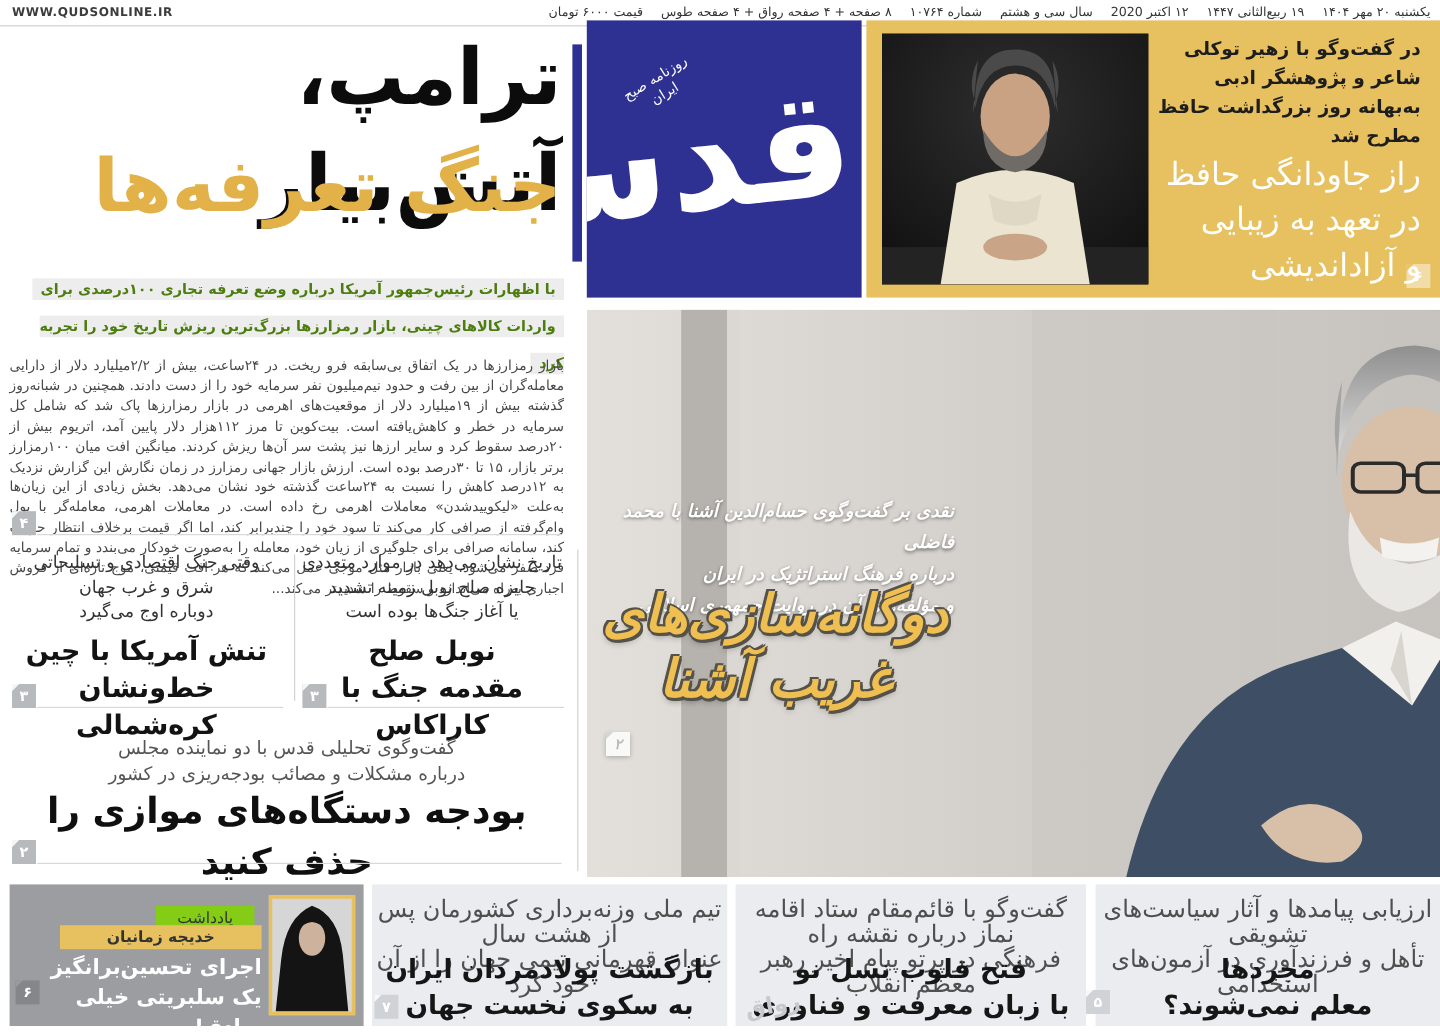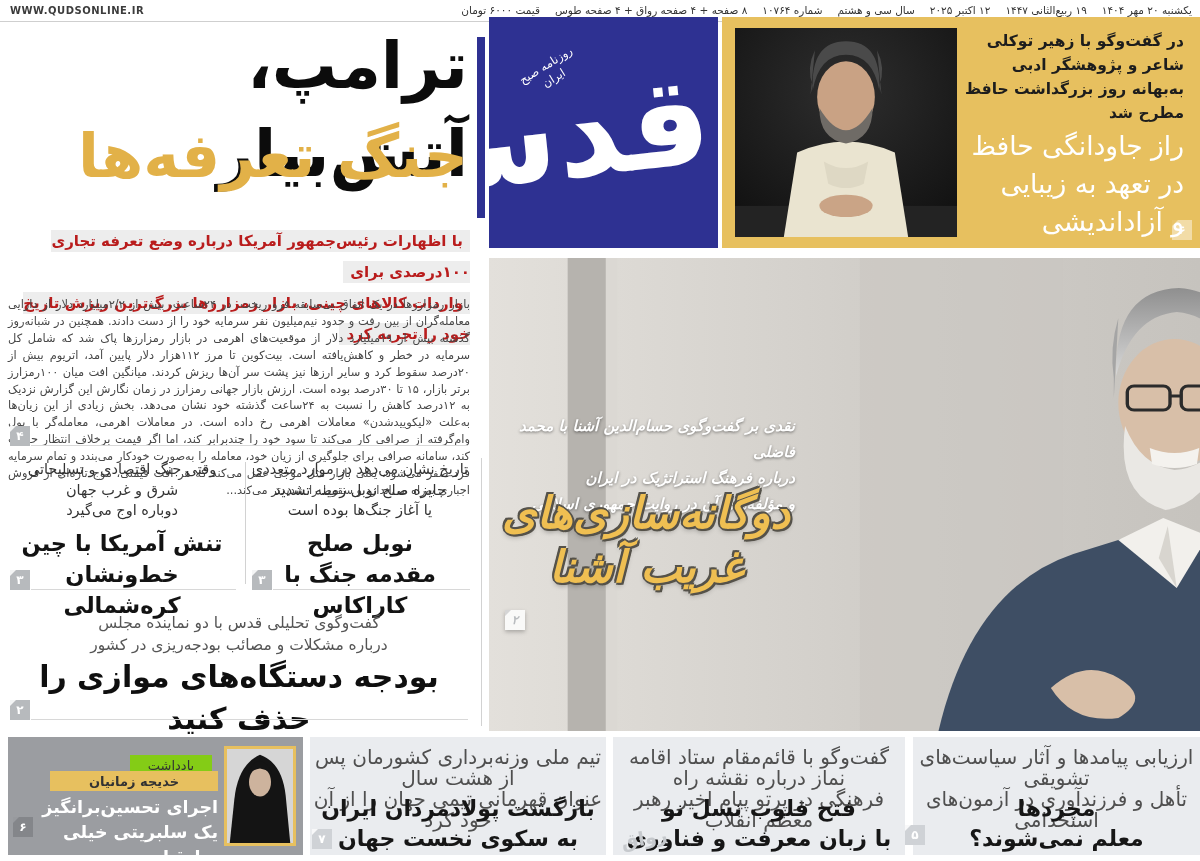--- a/index.html
+++ b/index.html
@@ -9,21 +9,21 @@
 
   
   #topbar { position:absolute; left:0; top:0; width:1200px; height:22px; border-bottom:1px solid #cfcfcf; background:#fff; }
   .site-url { position:absolute; left:10px; top:5px; font-size:10px; letter-spacing:.5px; color:#3c3c3c; direction:ltr; font-weight:bold; }
   .dateline { position:absolute; right:8px; top:4px; display:flex; gap:15px; font-size:10.5px; color:#333; direction:rtl; white-space:nowrap; }
 
   
   .hl1 { position:absolute; left:8px; top:22px; width:460px; text-align:right; font-size:65px; font-weight:bold; color:#0c0c0c; line-height:88px; letter-spacing:-1px; }
   .hl2 { position:absolute; left:8px; top:112px; width:460px; text-align:right; font-size:61px; font-weight:bold; color:#e2b148; line-height:88px; letter-spacing:-1px; }
   .bluebar { position:absolute; left:477px; top:37px; width:8px; height:181px; background:#2e3192; }
-  .lead-kicker { position:absolute; left:8px; top:226px; width:462px; text-align:right; font-size:15px; font-weight:bold; color:#b91c1c; line-height:31px; }
+  .lead-kicker { position:absolute; left:8px; top:226px; width:462px; text-align:right; font-size:12px; font-weight:bold; color:#4d7c0f; line-height:31px; }
   .lead-kicker .chip { background:#ededed; padding:2px 7px; }
   .lead-body { position:absolute; left:8px; top:296px; width:462px; font-size:11.4px; color:#474747; line-height:16.9px; text-align:justify; text-align-last:right; }
 
   
   .pgbadge { position:absolute; width:20px; height:20px; background:#b7babd; color:#fff; font-size:12px; font-weight:bold;
              display:flex; align-items:center; justify-content:center; z-index:5; }
   .pgbadge::before { content:''; position:absolute; top:0; left:0; border-top:6px solid #fff; border-right:6px solid transparent; opacity:.85; }
   .badge-rule { position:absolute; height:1px; background:#d8d8d8; z-index:4; }
 
   
@@ -82,21 +82,21 @@
 </head>
 <body>
 
 <div id="canvas">
 
   <div id="topbar">
     <span class="site-url">WWW.QUDSONLINE.IR</span>
     <div class="dateline">
       <span>یکشنبه ۲۰ مهر ۱۴۰۴</span>
       <span>۱۹ ربیع‌الثانی ۱۴۴۷</span>
-      <span>۱۲ اکتبر ۲۰۲۵</span>
+      <span>۱۲ اکتبر 2020</span>
       <span>سال سی و هشتم</span>
       <span>شماره ۱۰۷۶۴</span>
       <span>۸ صفحه + ۴ صفحه رواق + ۴ صفحه طوس</span>
       <span>قیمت ۶۰۰۰ تومان</span>
     </div>
   </div>
 
   <div class="hl1">ترامپ، آتش‌بیار</div>
   <div class="hl2">جنگ تعرفه‌ها</div>
   <div class="bluebar"></div>

